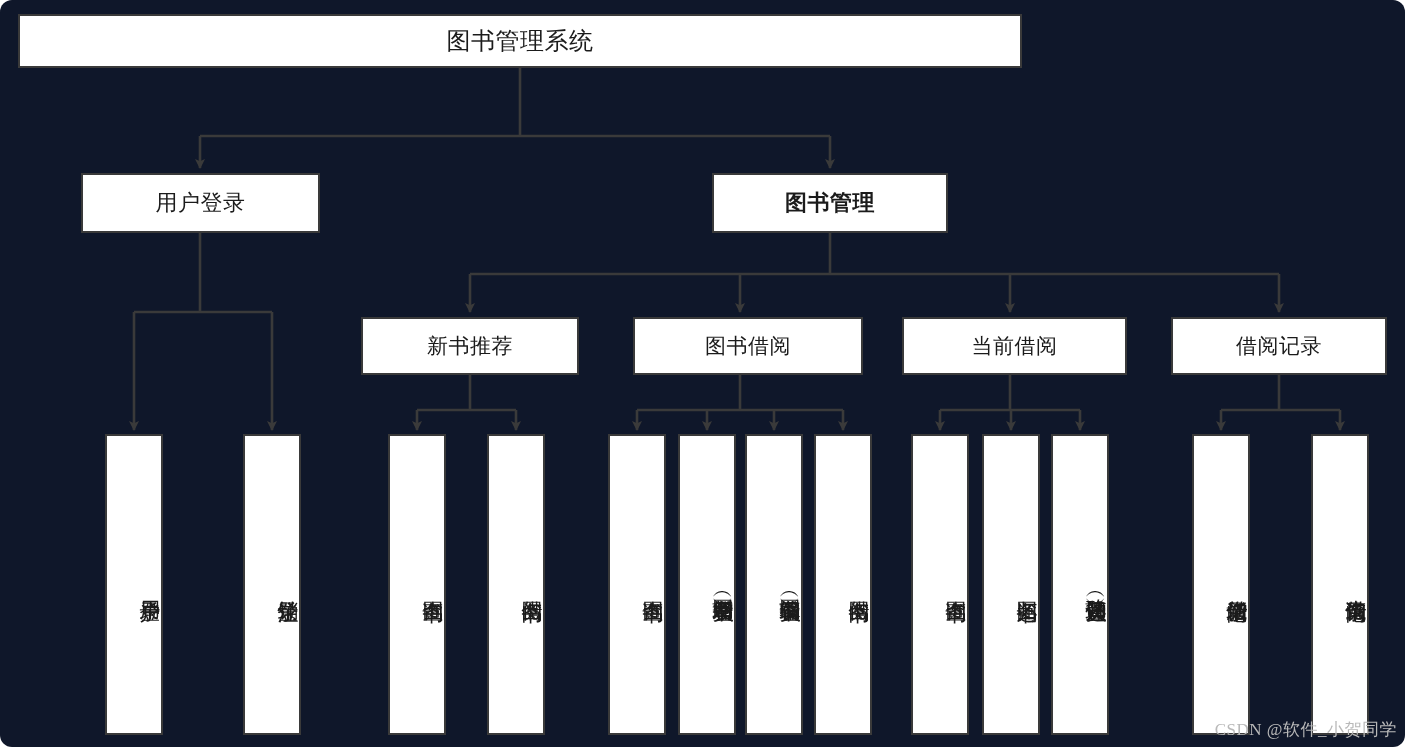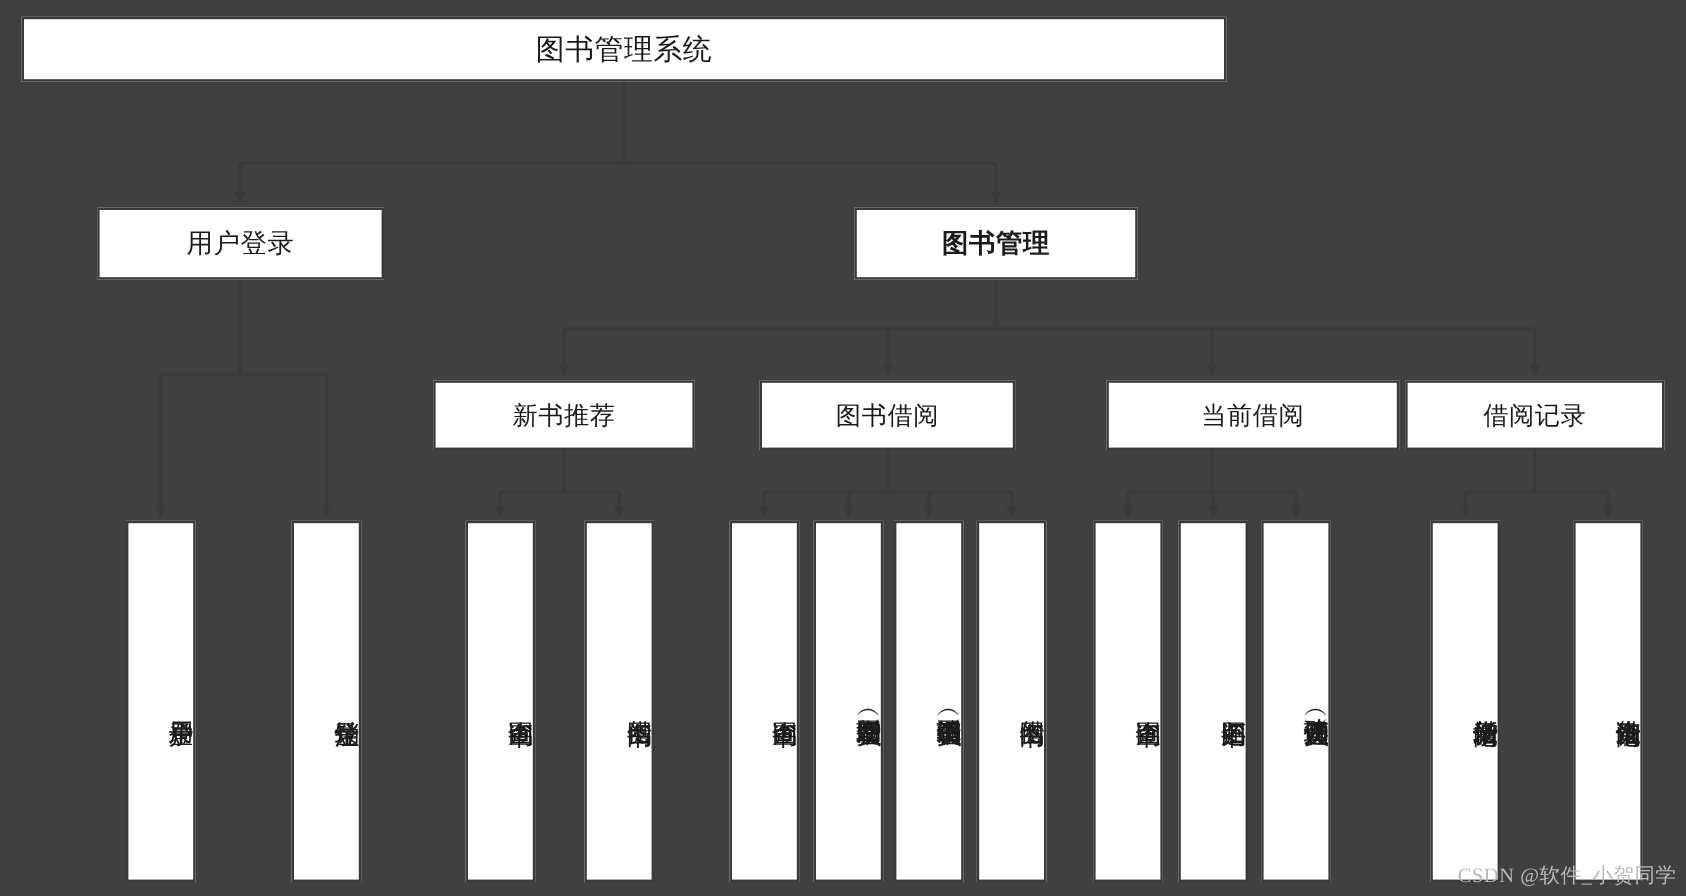--- a/index.html
+++ b/index.html
@@ -7,22 +7,23 @@
     padding: 0;
     background: #ffffff;
   }
   body {
     font-family: "Liberation Sans", "DejaVu Sans", sans-serif;
   }
   #canvas {
     position: relative;
     width: 1405px;
     height: 747px;
-    background: #404040;
+    background: #0f172a;
     overflow: hidden;
+    border-radius: 12px;
   }
   #edges {
     position: absolute;
     left: 0;
     top: 0;
     width: 1405px;
     height: 747px;
     pointer-events: none;
   }
   .node {
@@ -134,24 +135,24 @@
   <div class="node level1" id="n-l1-0" style="left: 81px; top: 173px; width: 239px; height: 60px;">
     <span>用户登录</span>
   </div>
   <div class="node level1" id="n-l1-1" style="left: 712px; top: 173px; width: 236px; height: 60px; font-weight: bold;">
     <span>图书管理</span>
   </div>
 
   <div class="node level2" id="n-l2-0" style="left: 361px; top: 317px; width: 218px; height: 58px;">
     <span>新书推荐</span>
   </div>
-  <div class="node level2" id="n-l2-1" style="left: 633px; top: 317px; width: 213px; height: 58px;">
+  <div class="node level2" id="n-l2-1" style="left: 633px; top: 317px; width: 230px; height: 58px;">
     <span>图书借阅</span>
   </div>
-  <div class="node level2" id="n-l2-2" style="left: 922px; top: 317px; width: 244px; height: 58px;">
+  <div class="node level2" id="n-l2-2" style="left: 902px; top: 317px; width: 225px; height: 58px;">
     <span>当前借阅</span>
   </div>
   <div class="node level2" id="n-l2-3" style="left: 1171px; top: 317px; width: 216px; height: 58px;">
     <span>借阅记录</span>
   </div>
 
   <div class="node leaf" id="n-lf-0" style="left: 105px; top: 434px; width: 58px; height: 301px;">
     <span class="vtext">用户登录</span>
   </div>
   <div class="node leaf" id="n-lf-1" style="left: 243px; top: 434px; width: 58px; height: 301px;">

